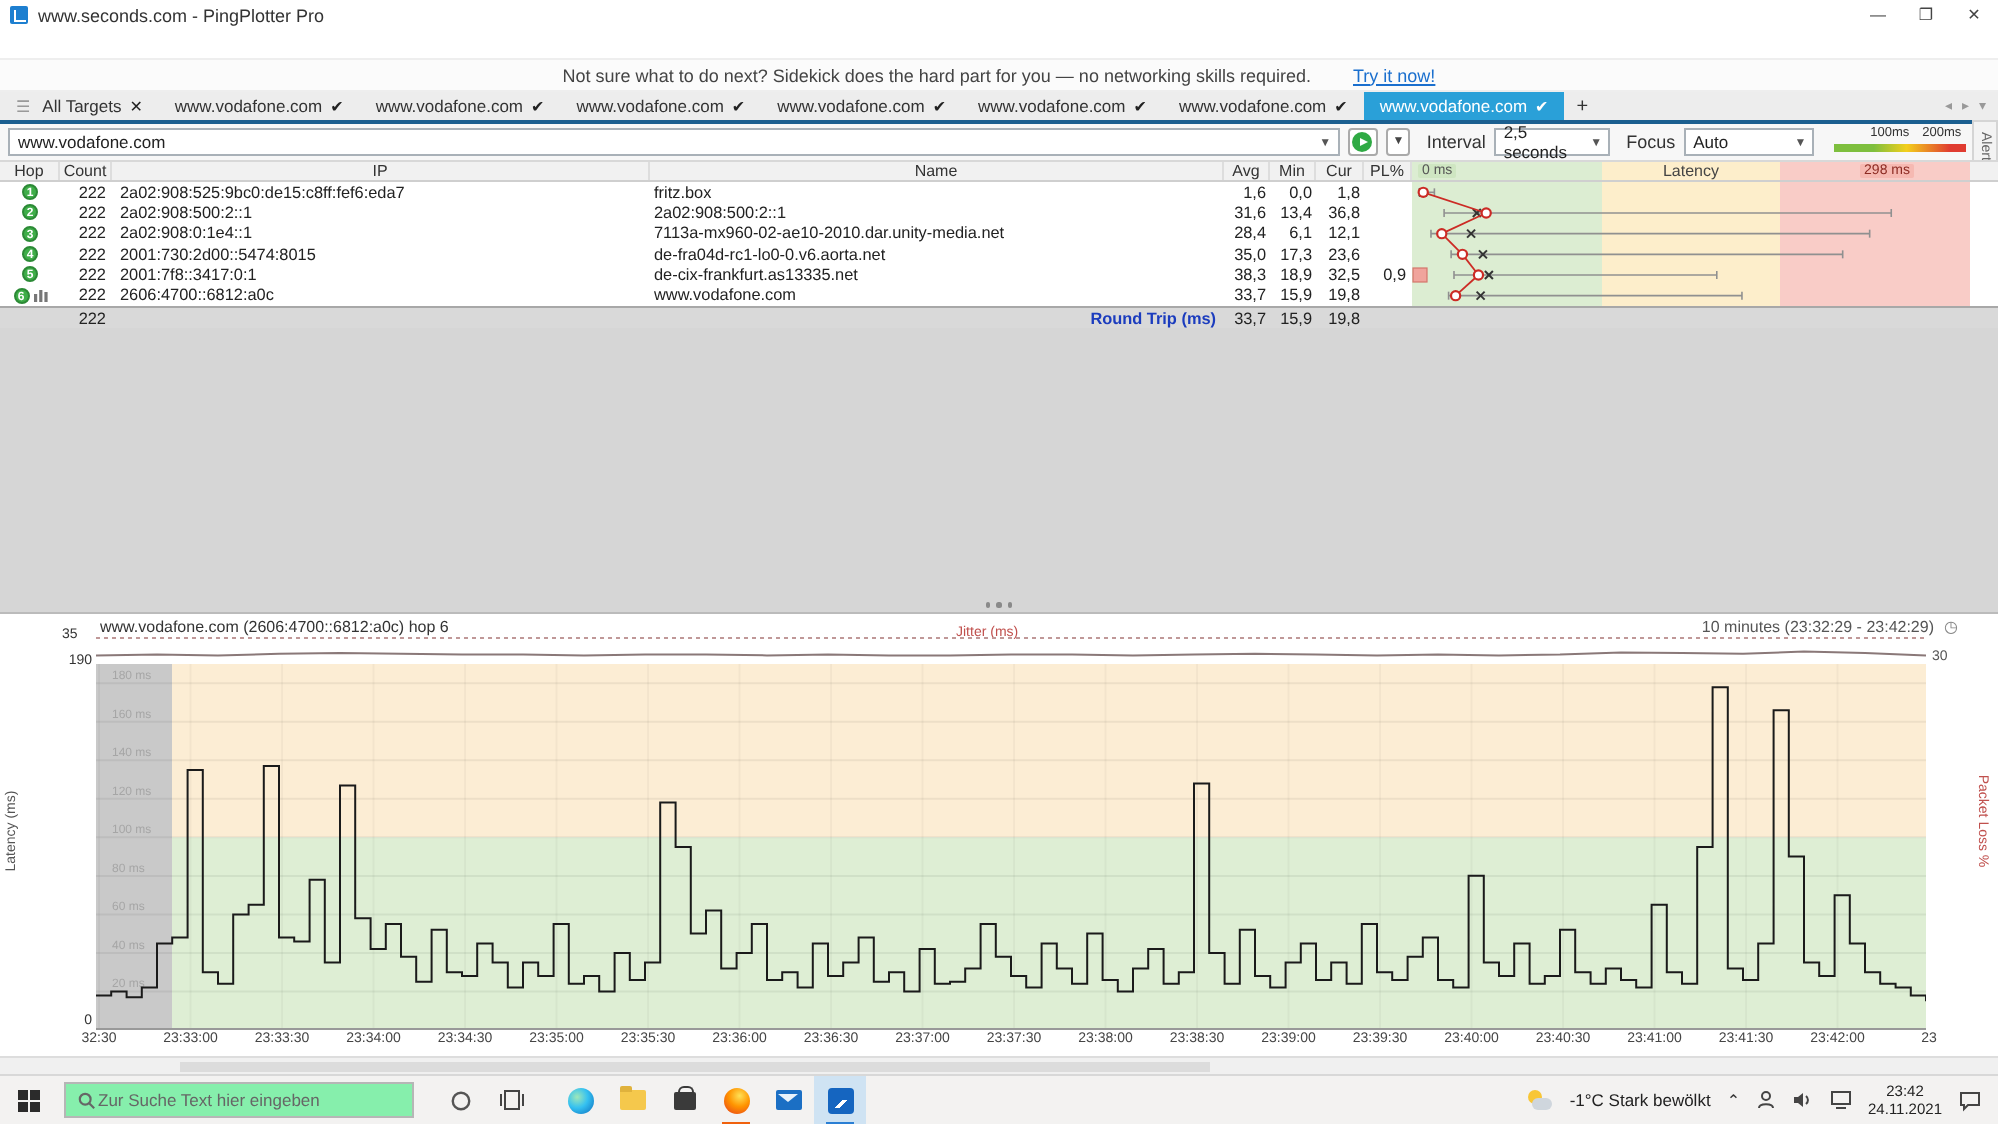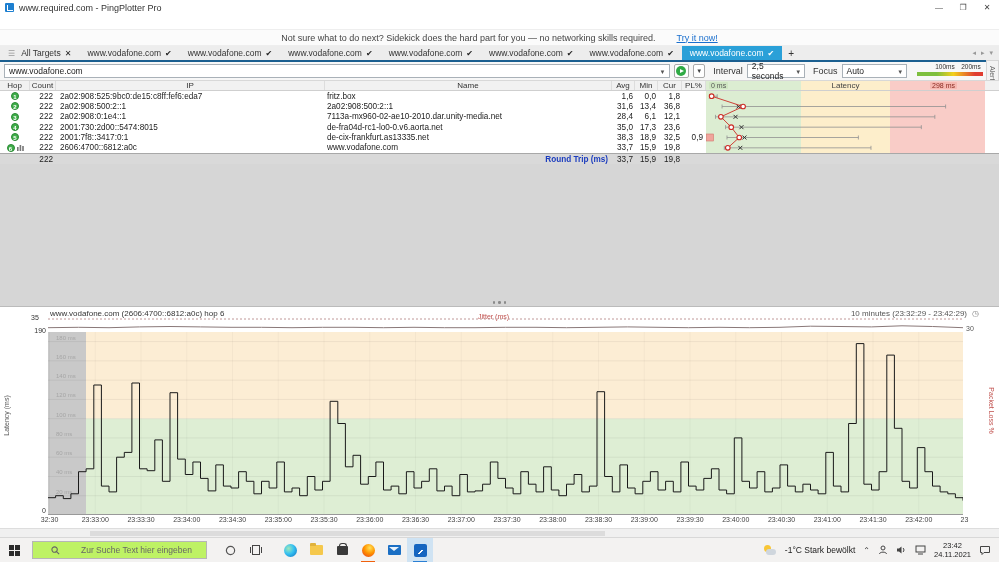--- a/index.html
+++ b/index.html
@@ -122,22 +122,22 @@
   .hscroll { position:absolute; left:0; top:528px; width:999px; height:9px; background:#f0f0f0;
              border-top:1px solid #ddd; }
   .hscroll .thumb { position:absolute; left:90px; top:2px; width:515px; height:5px; background:#dcdcdc; }
 
   
   .taskbar { position:absolute; left:0; top:537px; width:999px; height:25px; background:#f3f2f1;
              border-top:1px solid #d8d8d8; display:flex; align-items:center; }
   .tb-start { width:28px; height:25px; display:flex; align-items:center; justify-content:center; }
   .winlogo { width:11px; height:11px; display:grid; grid-template-columns:5px 5px; grid-gap:1px; }
   .winlogo i { background:#2b2b2b; width:5px; height:5px; }
-  .tb-search { width:175px; height:18px; background:#bef264; border:1px solid #b6b6b6; display:flex;
-               align-items:center; gap:21px; padding-left:18px; font-size:8.5px; color:#666; margin-left:4px; }
+  .tb-search { width:175px; height:18px; background:#86efac; border:1px solid #b6b6b6; display:flex;
+               align-items:center; gap:1px; padding-left:6px; font-size:8.5px; color:#666; margin-left:4px; }
   .tb-ico { width:26px; height:25px; display:flex; align-items:center; justify-content:center; position:relative; }
   .runline { position:absolute; bottom:0; left:6px; width:14px; height:2px; }
   .tb-ico.active-app { background:#cfe3f3; }
   .tray { margin-left:auto; display:flex; align-items:center; gap:8px; padding-right:8px;
           font-size:8.5px; color:#222; }
   .clock { text-align:center; font-size:7.5px; line-height:1.25; }
   .edge-ico { width:13px; height:13px; border-radius:50%;
       background:radial-gradient(circle at 35% 35%, #9fe8b9 0%, #35c1f1 45%, #0b6cbd 100%); }
   .folder-ico { width:13px; height:10px; background:#f5c84c; border-radius:1px; position:relative; }
   .folder-ico::before { content:""; position:absolute; left:0; top:-2px; width:6px; height:3px;
@@ -158,21 +158,21 @@
   .weather-ico .cloud { position:absolute; left:2px; top:4px; width:10px; height:6px; border-radius:4px; background:#cfd6dd; }
   svg text { font-family:"Liberation Sans", sans-serif; }
 </style>
 </head>
 <body>
 
 <div class="screen">
 
   <div class="titlebar">
     <span class="app-icon"></span>
-    <span>www.required.com - PingPlotter Pro</span>
+    <span>www.seconds.com - PingPlotter Pro</span>
     <div class="wincontrols">
       <span class="winbtn">—</span>
       <span class="winbtn">❐</span>
       <span class="winbtn">✕</span>
     </div>
   </div>
 
 
   <div class="notifbar">
     <span>Not sure what to do next? Sidekick does the hard part for you — no networking skills required.</span>

